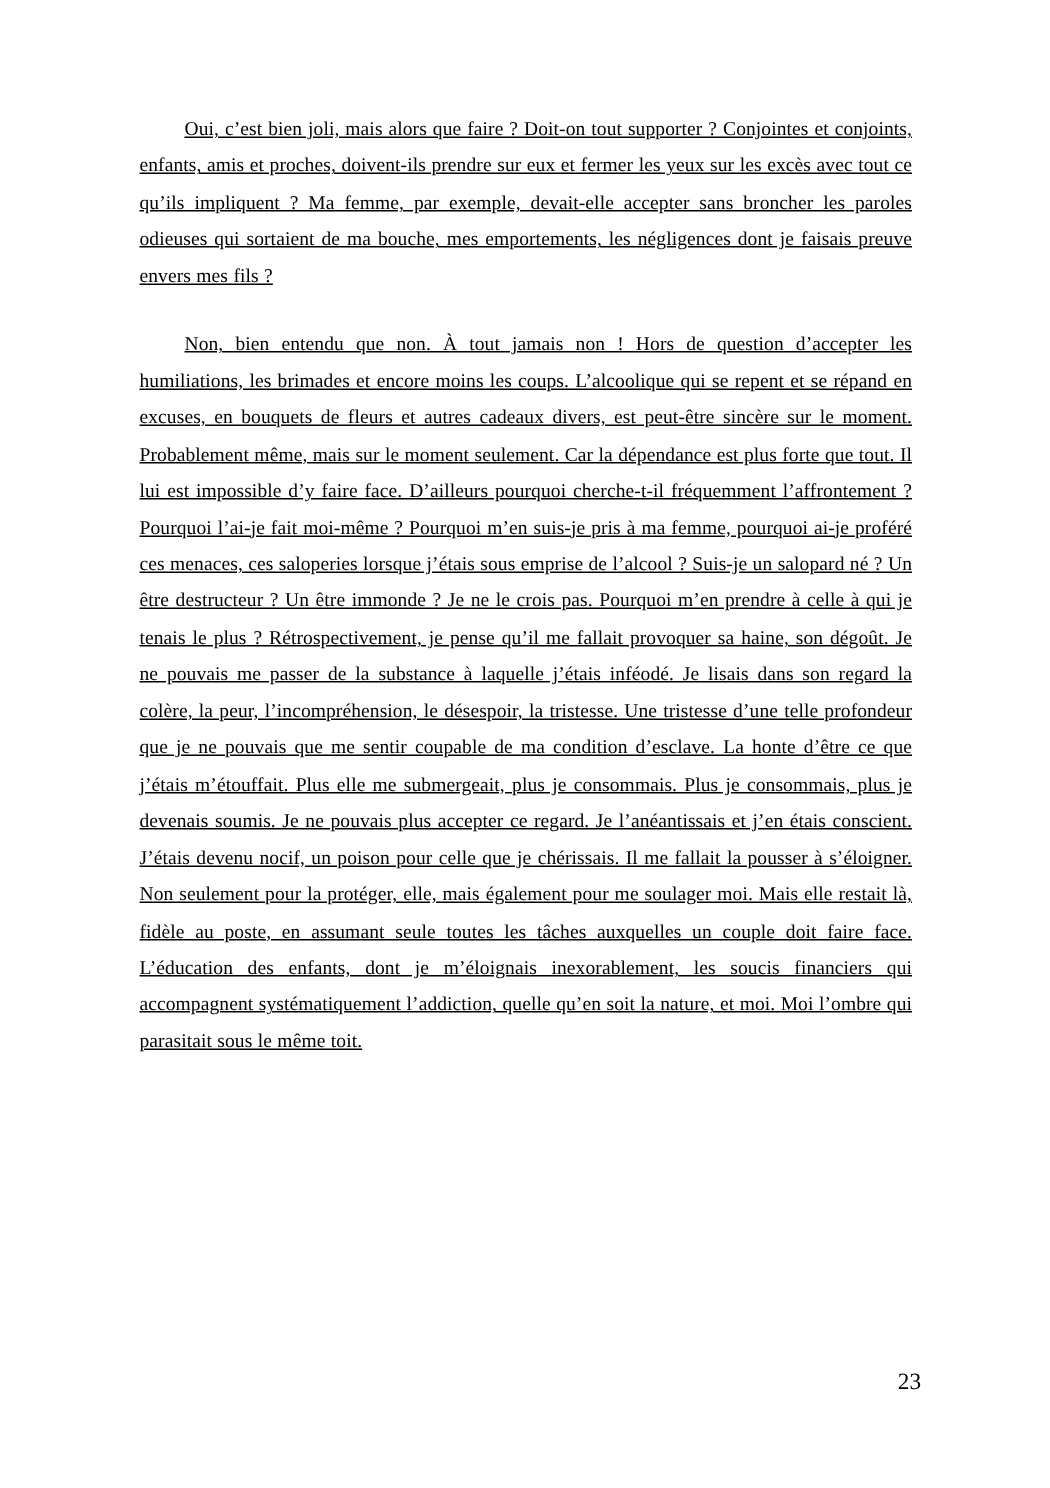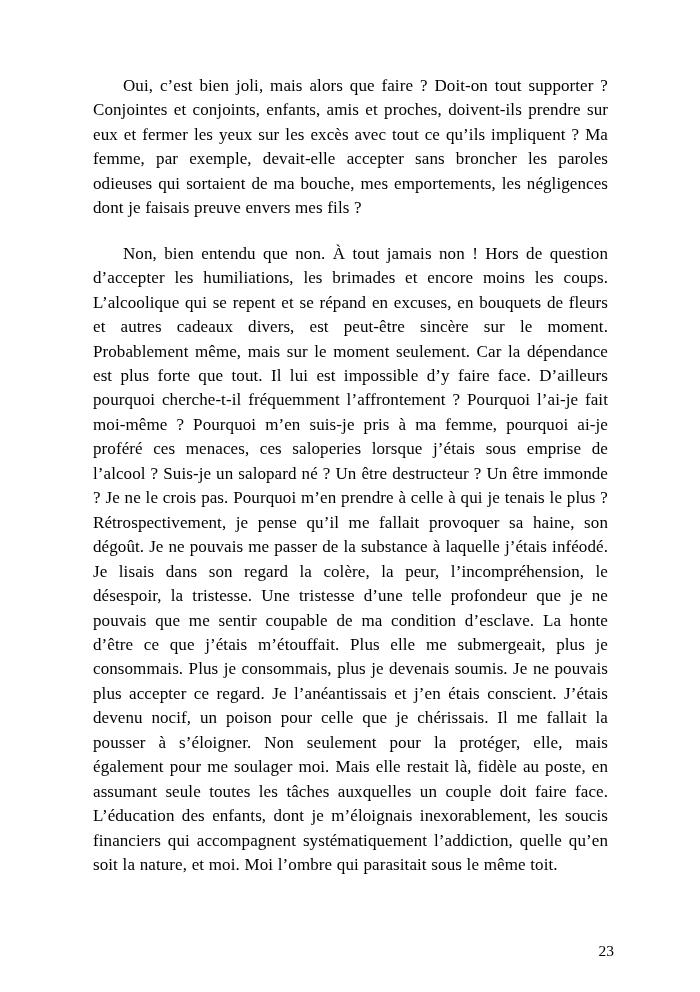--- a/index.html
+++ b/index.html
@@ -30,43 +30,43 @@
     position: absolute;
     left: 93px;
     top: 74px;
     width: 516px;
   }
 
   .para {
     margin: 0 1px 0 0;
     text-align: justify;
     text-justify: inter-word;
-    font-size: 17px;
+    font-size: 13px;
     line-height: 24.45px;
     text-indent: 30px;
     hyphens: none;
     -webkit-hyphens: none;
     word-spacing: 0.02em;
     letter-spacing: 0.005em;
+    text-decoration: underline;
   }
 
   .para + .para {
     margin-top: 21px;
   }
 
   .page-number {
     position: absolute;
     right: 86px;
     top: 912px;
     font-size: 15.5px;
     line-height: 20px;
     text-align: right;
     font-family: "Liberation Serif", "DejaVu Serif", serif;
     color: #000000;
-    margin-top: 29px;
   }
 </style>
 </head>
 <body>
 
 <div class="page">
 
   <div class="text-block">
     <p class="para">Oui, c’est bien joli, mais alors que faire ? Doit-on tout supporter ? Conjointes et conjoints, enfants, amis et proches, doivent-ils prendre sur eux et fermer les yeux sur les excès avec tout ce qu’ils impliquent ? Ma femme, par exemple, devait-elle accepter sans broncher les paroles odieuses qui sortaient de ma bouche, mes emportements, les négligences dont je faisais preuve envers mes fils ?</p>
     <p class="para">Non, bien entendu que non. À tout jamais non ! Hors de question d’accepter les humiliations, les brimades et encore moins les coups. L’alcoolique qui se repent et se répand en excuses, en bouquets de fleurs et autres cadeaux divers, est peut-être sincère sur le moment. Probablement même, mais sur le moment seulement. Car la dépendance est plus forte que tout. Il lui est impossible d’y faire face. D’ailleurs pourquoi cherche-t-il fréquemment l’affrontement ? Pourquoi l’ai-je fait moi-même ? Pourquoi m’en suis-je pris à ma femme, pourquoi ai-je proféré ces menaces, ces saloperies lorsque j’étais sous emprise de l’alcool ? Suis-je un salopard né ? Un être destructeur ? Un être immonde ? Je ne le crois pas. Pourquoi m’en prendre à celle à qui je tenais le plus ? Rétrospectivement, je pense qu’il me fallait provoquer sa haine, son dégoût. Je ne pouvais me passer de la substance à laquelle j’étais inféodé. Je lisais dans son regard la colère, la peur, l’incompréhension, le désespoir, la tristesse. Une tristesse d’une telle profondeur que je ne pouvais que me sentir coupable de ma condition d’esclave. La honte d’être ce que j’étais m’étouffait. Plus elle me submergeait, plus je consommais. Plus je consommais, plus je devenais soumis. Je ne pouvais plus accepter ce regard. Je l’anéantissais et j’en étais conscient. J’étais devenu nocif, un poison pour celle que je chérissais. Il me fallait la pousser à s’éloigner. Non seulement pour la protéger, elle, mais également pour me soulager moi. Mais elle restait là, fidèle au poste, en assumant seule toutes les tâches auxquelles un couple doit faire face. L’éducation des enfants, dont je m’éloignais inexorablement, les soucis financiers qui accompagnent systématiquement l’addiction, quelle qu’en soit la nature, et moi. Moi l’ombre qui parasitait sous le même toit.</p>

